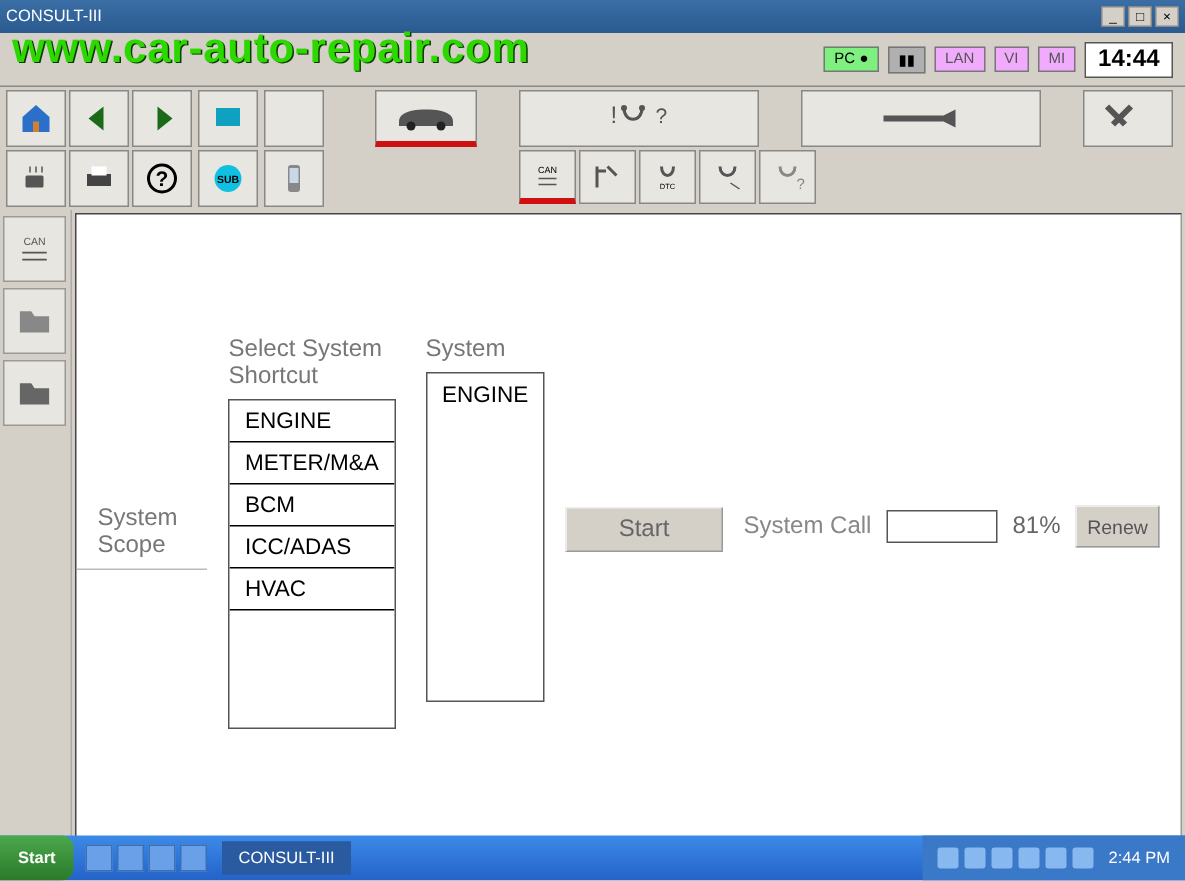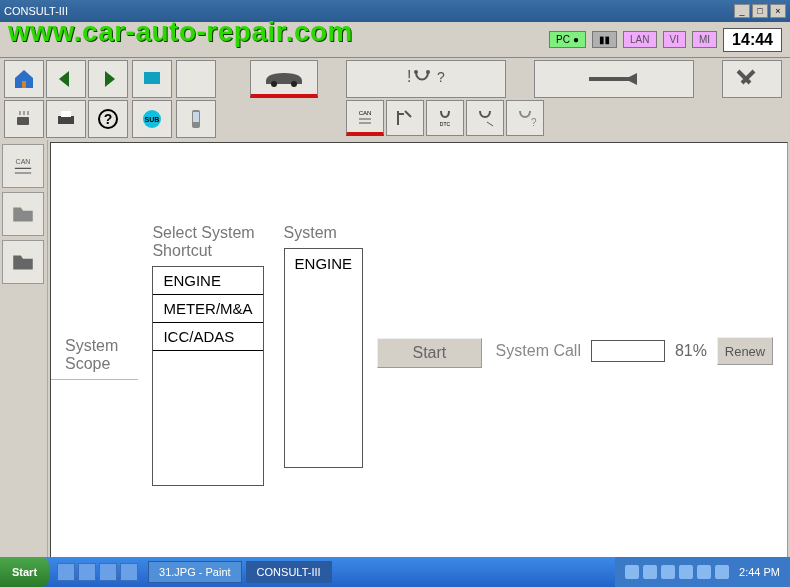--- a/index.html
+++ b/index.html
@@ -425,21 +425,23 @@
   </div>
 
   <div class="content">
     <div class="section-title">System Scope</div>
     <div class="cols">
       <div class="col">
         <div class="col-label">Select System Shortcut</div>
         <div class="listbox">
           <div class="list-item">ENGINE</div>
           <div class="list-item">METER/M&amp;A</div>
+          <div class="list-item">BCM</div>
           <div class="list-item">ICC/ADAS</div>
+          <div class="list-item">HVAC</div>
         </div>
       </div>
       <div class="col">
         <div class="col-label">System</div>
         <div class="right-box">
           <div>ENGINE</div>
         </div>
       </div>
     </div>
     <button class="start-btn">Start</button>
@@ -490,21 +492,20 @@
 </div>
 
 <div class="taskbar">
   <div class="start-menu">Start</div>
   <div class="ql">
       <div></div>
       <div></div>
       <div></div>
       <div></div>
     </div>
-  <div class="task">31.JPG - Paint</div>
   <div class="task active">CONSULT-III</div>
   <div class="tray">
     <div class="tray-icon"></div>
     <div class="tray-icon"></div>
     <div class="tray-icon"></div>
     <div class="tray-icon"></div>
     <div class="tray-icon"></div>
     <div class="tray-icon"></div>
     <span class="tray-clock">2:44 PM</span>
   </div>

